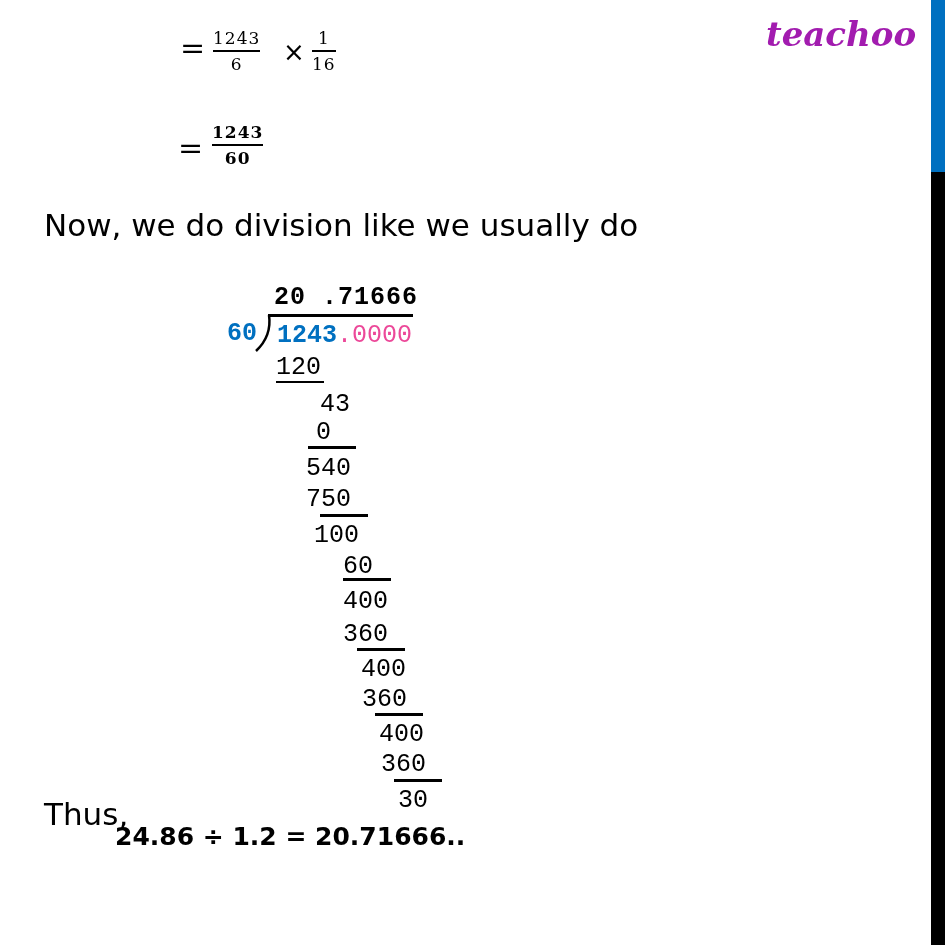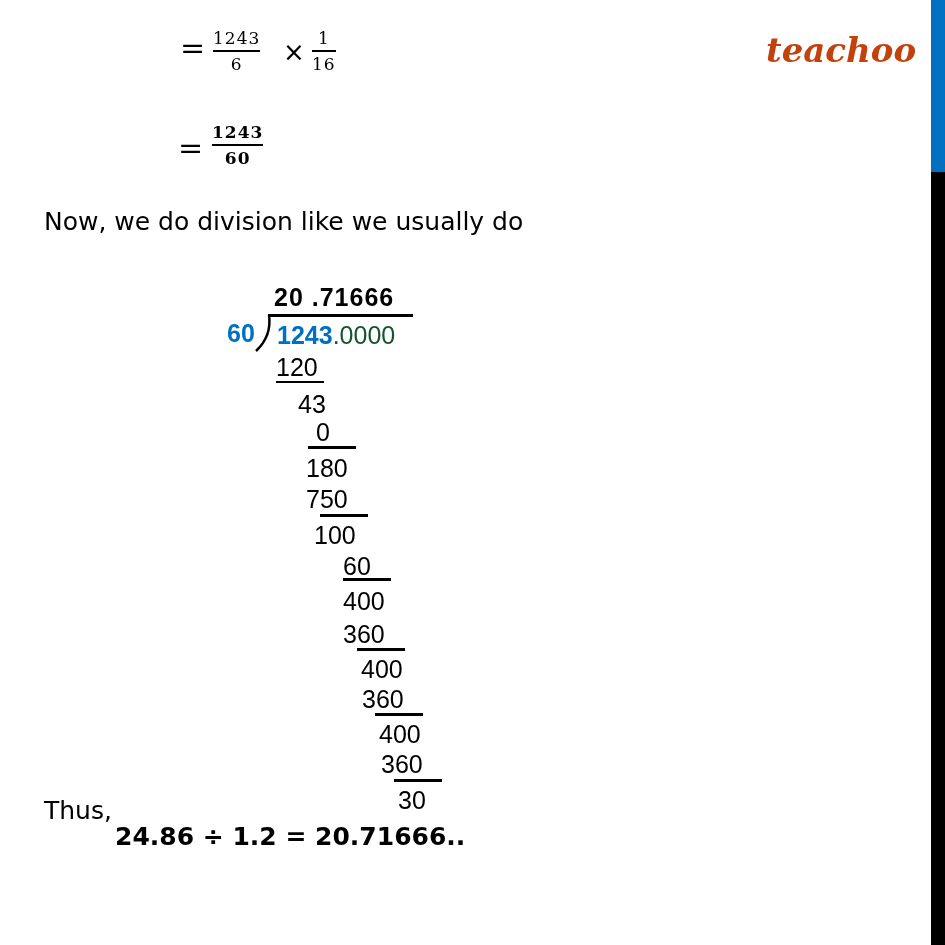--- a/index.html
+++ b/index.html
@@ -8,35 +8,35 @@
     background:#ffffff; color:#000;
     font-family:"DejaVu Sans", "Liberation Sans", sans-serif;
   }
   .abs { position:absolute; white-space:nowrap; }
   
   .side-blue { position:absolute; left:931px; top:0; width:14px; height:172px; background:#0070c0; }
   .side-black { position:absolute; left:931px; top:172px; width:14px; height:773px; background:#000; }
   
   .logo {
     left:766px; top:14px; font-family:"DejaVu Serif", serif; font-style:italic; font-weight:bold;
-    font-size:34px; letter-spacing:0px; color:#c2410c;margin-top:16px;
+    font-size:34px; letter-spacing:0px; color:#a21caf;
   }
   
   .eq { font-family:"DejaVu Serif", serif; font-size:30px; }
   .frac { position:absolute; display:flex; flex-direction:column; align-items:center; font-family:"DejaVu Serif", serif; }
   .frac .num { font-size:17px; line-height:20px; letter-spacing:1px; }
   .frac .bar { height:1.5px; background:#000; align-self:stretch; margin:2px 0; }
   .frac .den { font-size:17px; line-height:20px; letter-spacing:1px; }
   .frac.bold .num, .frac.bold .den { font-weight:bold; }
   .times { font-size:26px; font-family:"DejaVu Sans", sans-serif; }
-  .text { font-family:"DejaVu Sans", sans-serif; font-size:25px; }
-  .digits { font-family:Liberation Sans, sans-serif; font-size:25px; }
+  .text { font-family:"DejaVu Sans", sans-serif; font-size:31px; }
+  .digits { font-family:Liberation Mono, monospace; font-size:25px; }
   .quot { font-weight:bold; font-size:25px; letter-spacing:1px; }
   .blue { color:#0070c0; font-weight:bold; }
-  .red { color:#14532d; }
+  .red { color:#ec4899; }
   .hline { position:absolute; height:2.5px; background:#000; }
   .result { font-weight:bold; font-size:25px; font-family:"DejaVu Sans", sans-serif; }
 </style>
 </head>
 <body>
 
 <div class="side-blue"></div>
 <div class="side-black"></div>
 
 <div class="abs logo">teachoo</div>
@@ -70,25 +70,25 @@
     <path d="M17 1 Q 20 22 4 37" fill="none" stroke="#000" stroke-width="2.5"></path>
   </svg>
   <div class="abs digits blue" style="left:227px; top:319px;">60</div>
   <div class="abs digits" style="left:277px; top:321px;">
     <span class="blue">1243</span><span class="red">.0000</span>
   </div>
 
   <div class="abs digits" style="left:276px; top:353px;">120</div>
   <div class="hline" style="left:276px; top:381px; width:48px; height:2px;"></div>
 
-  <div class="abs digits" style="left:298px; top:390px;">43</div>
+  <div class="abs digits" style="left:320px; top:390px;">43</div>
   <div class="abs digits" style="left:316px; top:418px;">0</div>
   <div class="hline" style="left:308px; top:446px; width:48px;"></div>
 
-  <div class="abs digits" style="left:306px; top:454px;">180</div>
+  <div class="abs digits" style="left:306px; top:454px;">540</div>
   <div class="abs digits" style="left:306px; top:485px;">750</div>
   <div class="hline" style="left:320px; top:514px; width:48px;"></div>
 
   <div class="abs digits" style="left:314px; top:521px;">100</div>
   <div class="abs digits" style="left:343px; top:552px;">60</div>
   <div class="hline" style="left:343px; top:578px; width:48px;"></div>
 
   <div class="abs digits" style="left:343px; top:587px;">400</div>
   <div class="abs digits" style="left:343px; top:620px;">360</div>
   <div class="hline" style="left:357px; top:648px; width:48px;"></div>

